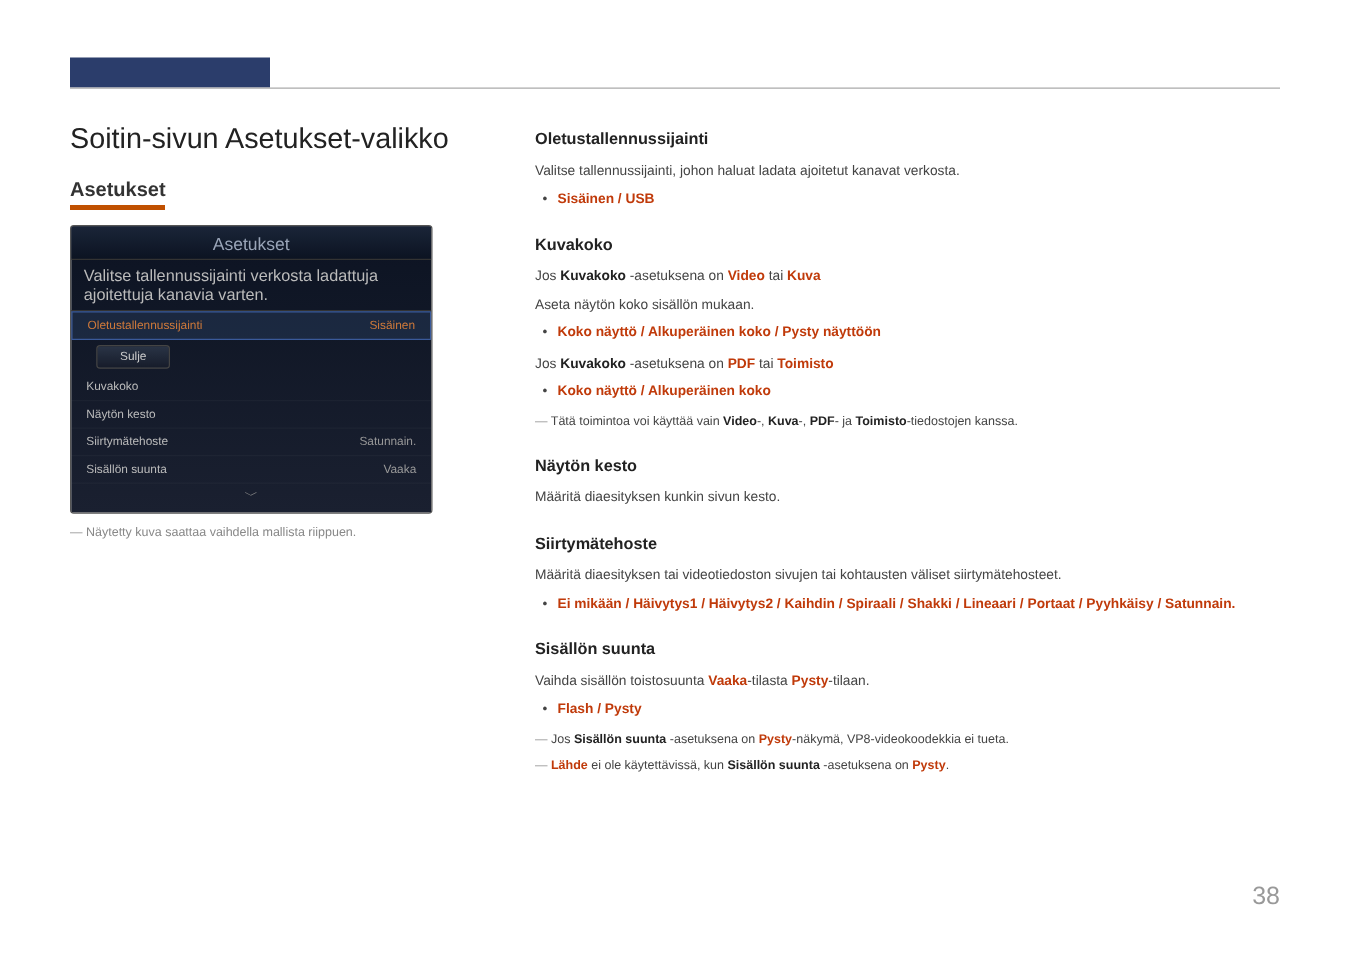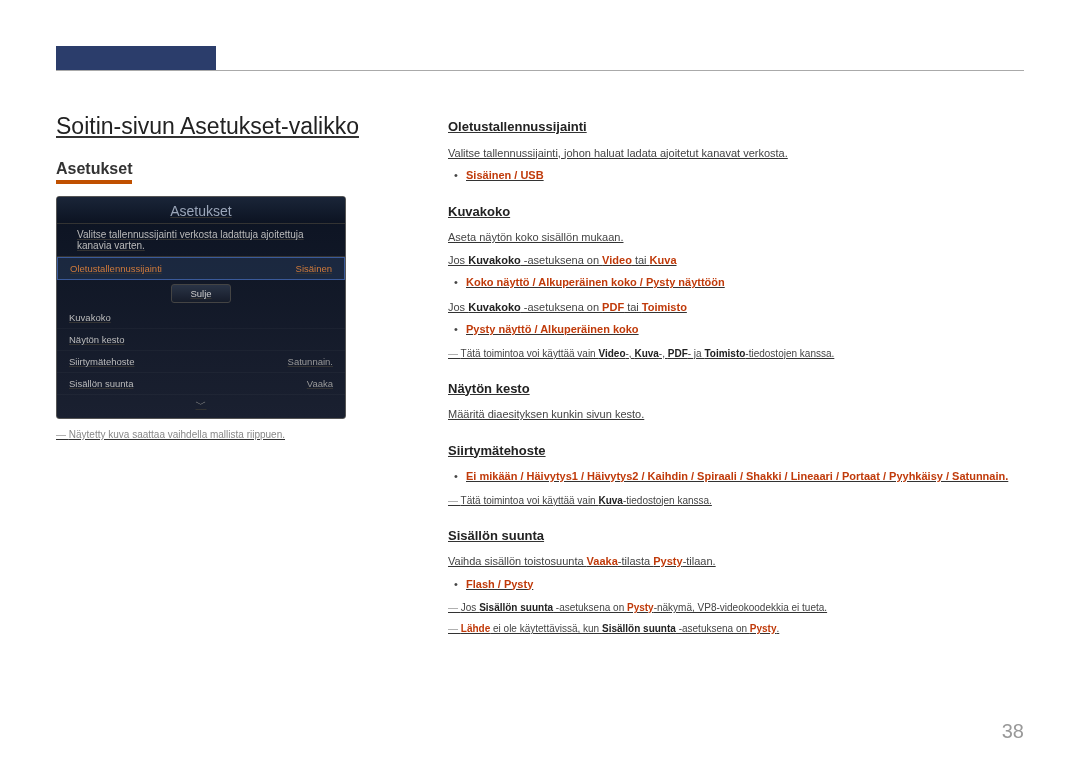--- a/index.html
+++ b/index.html
@@ -24,23 +24,22 @@
   .top-accent {
     position: absolute;
     top: 46px;
     left: 56px;
     width: 160px;
     height: 24px;
     background: #2b3d6b;
   }
   .content {
     display: flex;
-    margin-top: 68px;
-    gap: 52px;
-    text-decoration: underline;
+    margin-top: 52px;
+    gap: 32px;
   }
   .left-col {
     width: 340px;
     flex: none;
   }
   .right-col {
     flex: 1;
     font-size: 11px;
     line-height: 1.5;
   }
@@ -72,43 +71,43 @@
   }
   .settings-panel .panel-title {
     text-align: center;
     color: #9aa5b8;
     font-size: 14px;
     padding: 6px 0 4px 0;
     background: linear-gradient(#1a2538,#0c1322);
     border-bottom:1px solid #333;
   }
   .settings-panel .panel-desc {
-    font-size: 10px;
+    font-size: 13px;
     color: #bbb;
-    padding: 5px 20px;
+    padding: 5px 10px;
     border-bottom: 1px solid #333;
   }
   .settings-panel .row {
     display: flex;
     justify-content: space-between;
     padding: 5px 12px;
     font-size: 9.5px;
     border-bottom: 1px solid rgba(255,255,255,0.03);
   }
   .settings-panel .row.selected {
     background: rgba(60,90,140,0.25);
     border:1px solid #3a5a9a;
     color:#d07a3a;
   }
   .settings-panel .row .label { color:#bbb; }
   .settings-panel .row.selected .label,
   .settings-panel .row.selected .value { color:#d07a3a; }
   .settings-panel .row .value { color:#999; }
   .settings-panel .close-row {
-    display:flex; justify-content:center;
+    display:flex; justify-content:flex-start;
     padding: 4px 20px;
   }
   .settings-panel .close-btn {
     background: linear-gradient(#2a3446,#161c2a);
     border:1px solid #444;
     border-radius:3px;
     color:#ccc;
     font-size:9.5px;
     padding:3px 18px;
   }
@@ -141,21 +140,21 @@
   .right-col ul li { padding-left:18px; position:relative; margin-bottom:4px; }
   .right-col ul li::before {
     content:"•"; position:absolute; left:6px; top:0; color:#444;
   }
   .hl { color:#c03a0a; font-weight:700;text-align:center; }
   .bold { font-weight:700; color:#222; }
   .note { color:#777; font-size:10px; margin-bottom:6px; }
   .note::before { content:"― "; color:#999; }
   .page-number {
     position:absolute;
-    bottom:20px;
+    bottom:34px;
     right:56px;
     font-size:20px;
     color:#999;
     font-weight:300;
   }
 </style>
 </head>
 <body>
 
 <div class="top-accent"></div>
@@ -205,47 +204,45 @@
 
     <div class="right-col">
 
       <h3>Oletustallennussijainti</h3>
       <p>Valitse tallennussijainti, johon haluat ladata ajoitetut kanavat verkosta.</p>
       <ul>
           <li><span class="hl">Sisäinen / USB</span></li>
         </ul>
 
       <h3 class="spaced">Kuvakoko</h3>
-      <p>Aseta näytön koko sisällön mukaan.</p>
       <p>
         <span>Jos </span><span class="bold">Kuvakoko</span><span> -asetuksena on </span><span class="hl">Video</span><span> tai </span><span class="hl">Kuva</span>
       </p>
+      <p>Aseta näytön koko sisällön mukaan.</p>
       <ul>
           <li><span class="hl">Koko näyttö / Alkuperäinen koko / Pysty näyttöön</span></li>
         </ul>
       <p>
         <span>Jos </span><span class="bold">Kuvakoko</span><span> -asetuksena on </span><span class="hl">PDF</span><span> tai </span><span class="hl">Toimisto</span>
       </p>
       <ul>
-          <li><span class="hl">Pysty näyttö / Alkuperäinen koko</span></li>
+          <li><span class="hl">Koko näyttö / Alkuperäinen koko</span></li>
         </ul>
       <p class="note">
         <span>Tätä toimintoa voi käyttää vain </span><span class="bold">Video</span>-, <span class="bold">Kuva</span>-, <span class="bold">PDF</span>- ja <span class="bold">Toimisto</span><span>-tiedostojen kanssa.</span>
       </p>
 
       <h3 class="spaced">Näytön kesto</h3>
       <p>Määritä diaesityksen kunkin sivun kesto.</p>
 
       <h3 class="spaced">Siirtymätehoste</h3>
+      <p>Määritä diaesityksen tai videotiedoston sivujen tai kohtausten väliset siirtymätehosteet.</p>
       <ul>
           <li><span class="hl">Ei mikään / Häivytys1 / Häivytys2 / Kaihdin / Spiraali / Shakki / Lineaari / Portaat / Pyyhkäisy / Satunnain.</span></li>
         </ul>
-      <p class="note">
-        <span>Tätä toimintoa voi käyttää vain </span><span class="bold">Kuva</span><span>-tiedostojen kanssa.</span>
-      </p>
 
       <h3 class="spaced">Sisällön suunta</h3>
       <p>
         <span>Vaihda sisällön toistosuunta </span><span class="hl">Vaaka</span><span>-tilasta </span><span class="hl">Pysty</span><span>-tilaan.</span>
       </p>
       <ul>
           <li><span class="hl">Flash / Pysty</span></li>
         </ul>
       <p class="note">
         <span>Jos </span><span class="bold">Sisällön suunta</span><span> -asetuksena on </span><span class="hl">Pysty</span><span>-näkymä, VP8-videokoodekkia ei tueta.</span>

